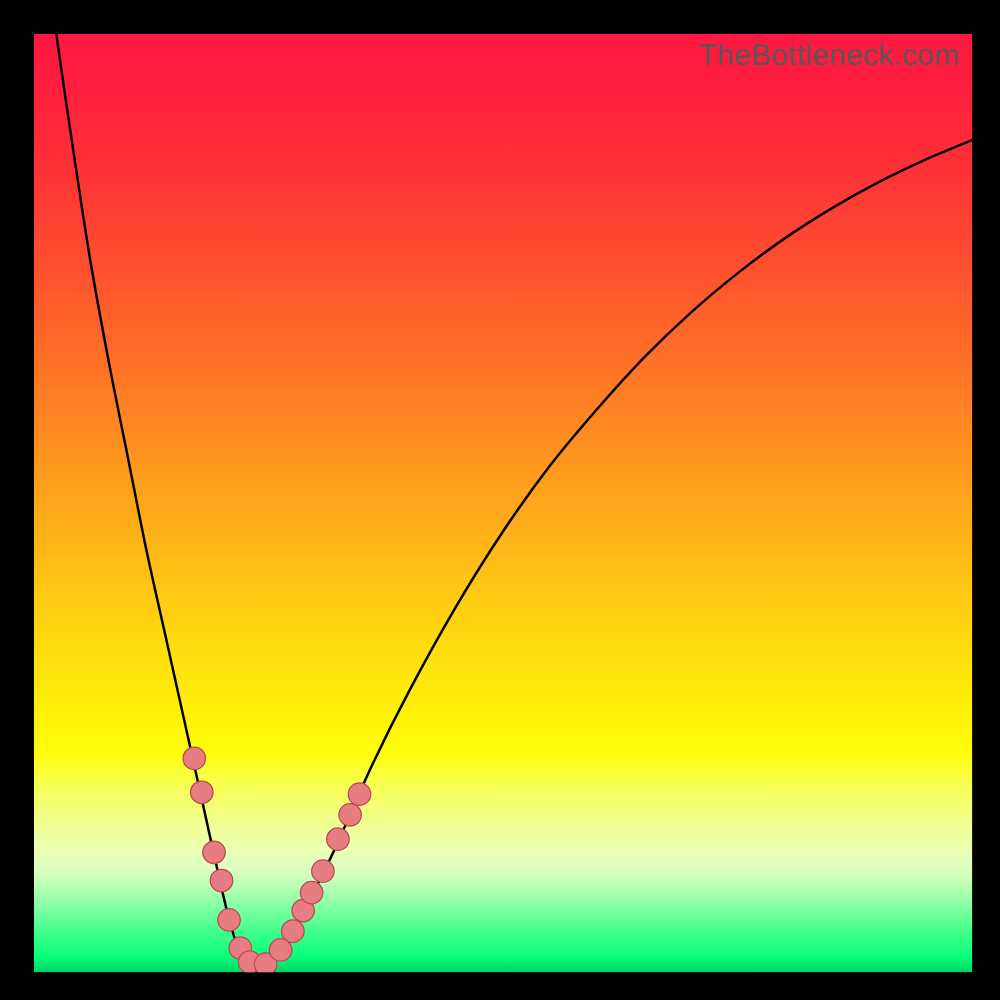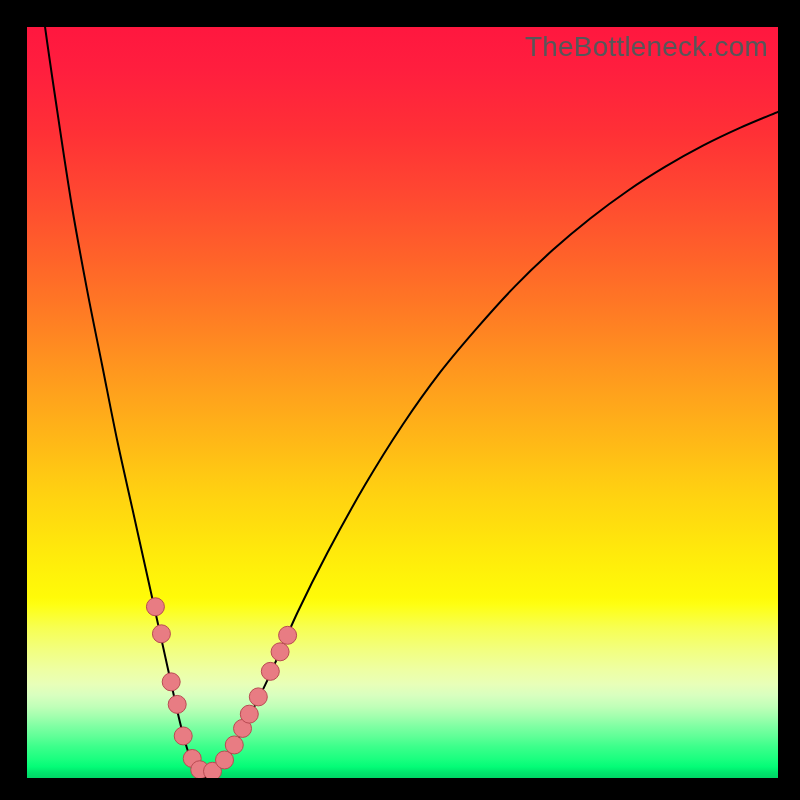--- a/index.html
+++ b/index.html
@@ -21,21 +21,21 @@
     left: 27px;
     top: 27px;
     width: 751px;
     height: 751px;
     overflow: hidden;
   }
   .watermark {
     position: absolute;
     top: 4px;
     right: 10px;
-    font-size: 28px;
+    font-size: 24px;
     font-weight: 400;
     color: #565759;
     letter-spacing: 0.2px;
     user-select: none;
     text-align: right;
   }
   svg.curves {
     position: absolute;
     inset: 0;
     width: 100%;

